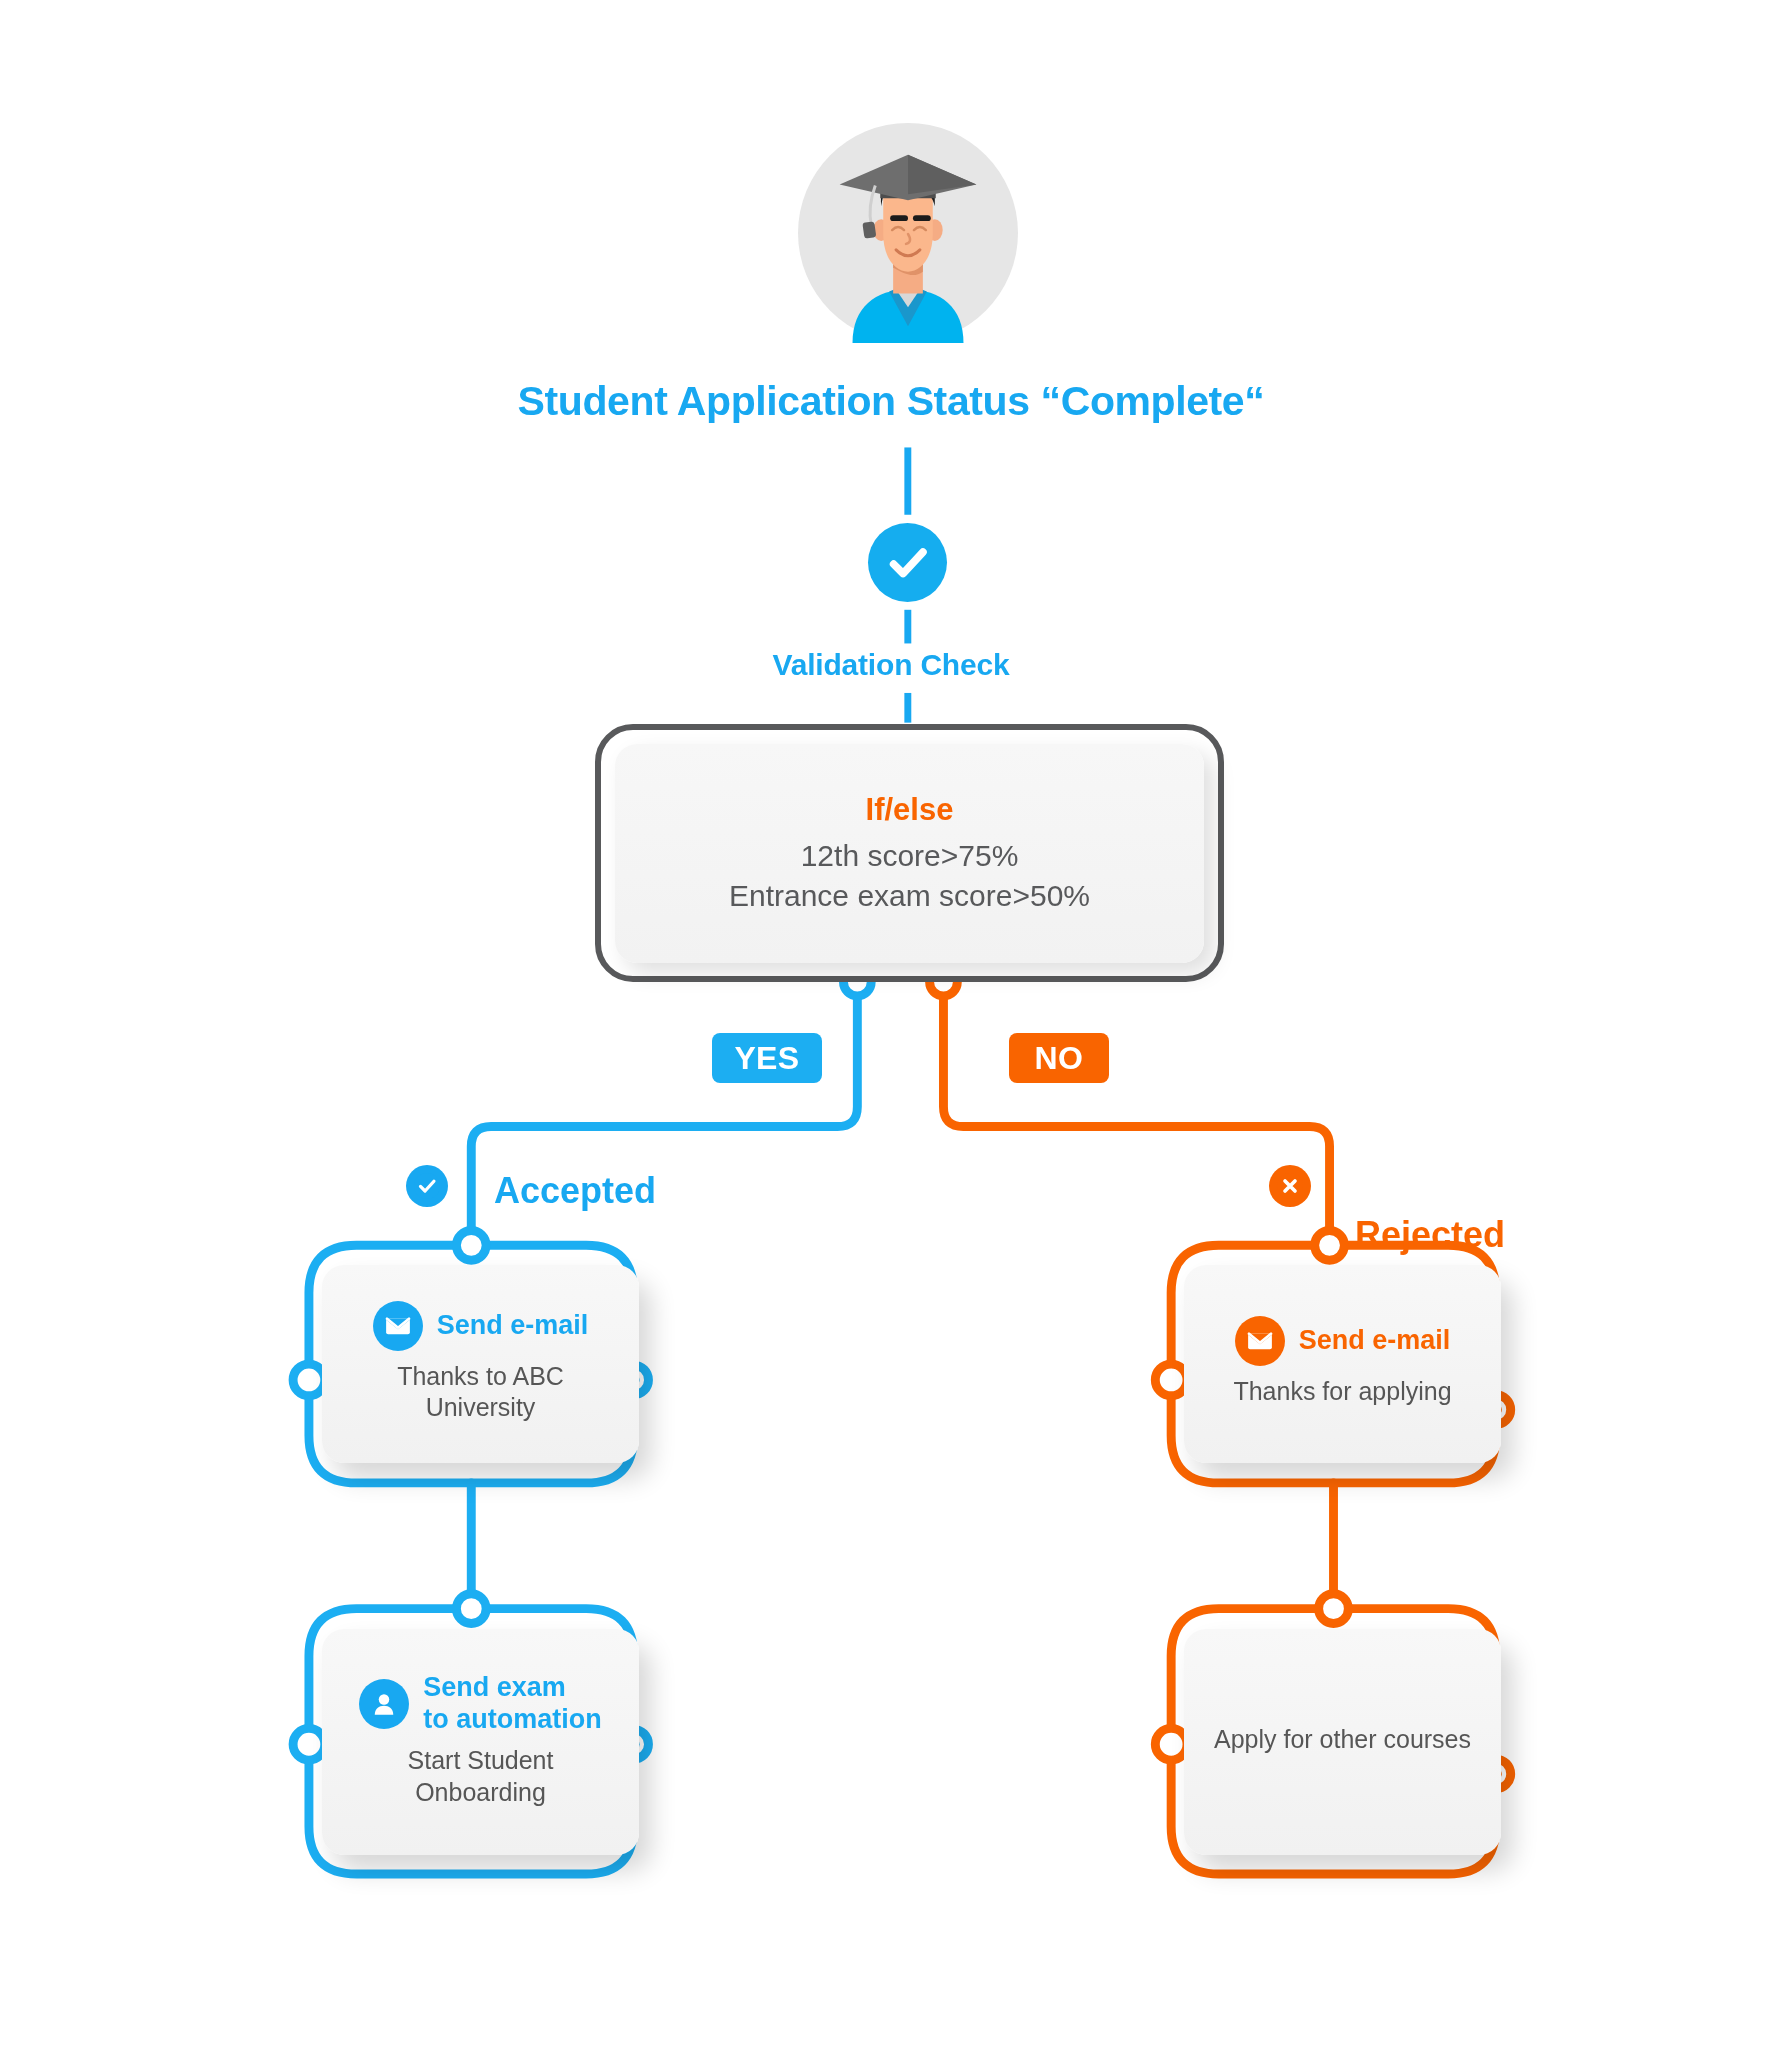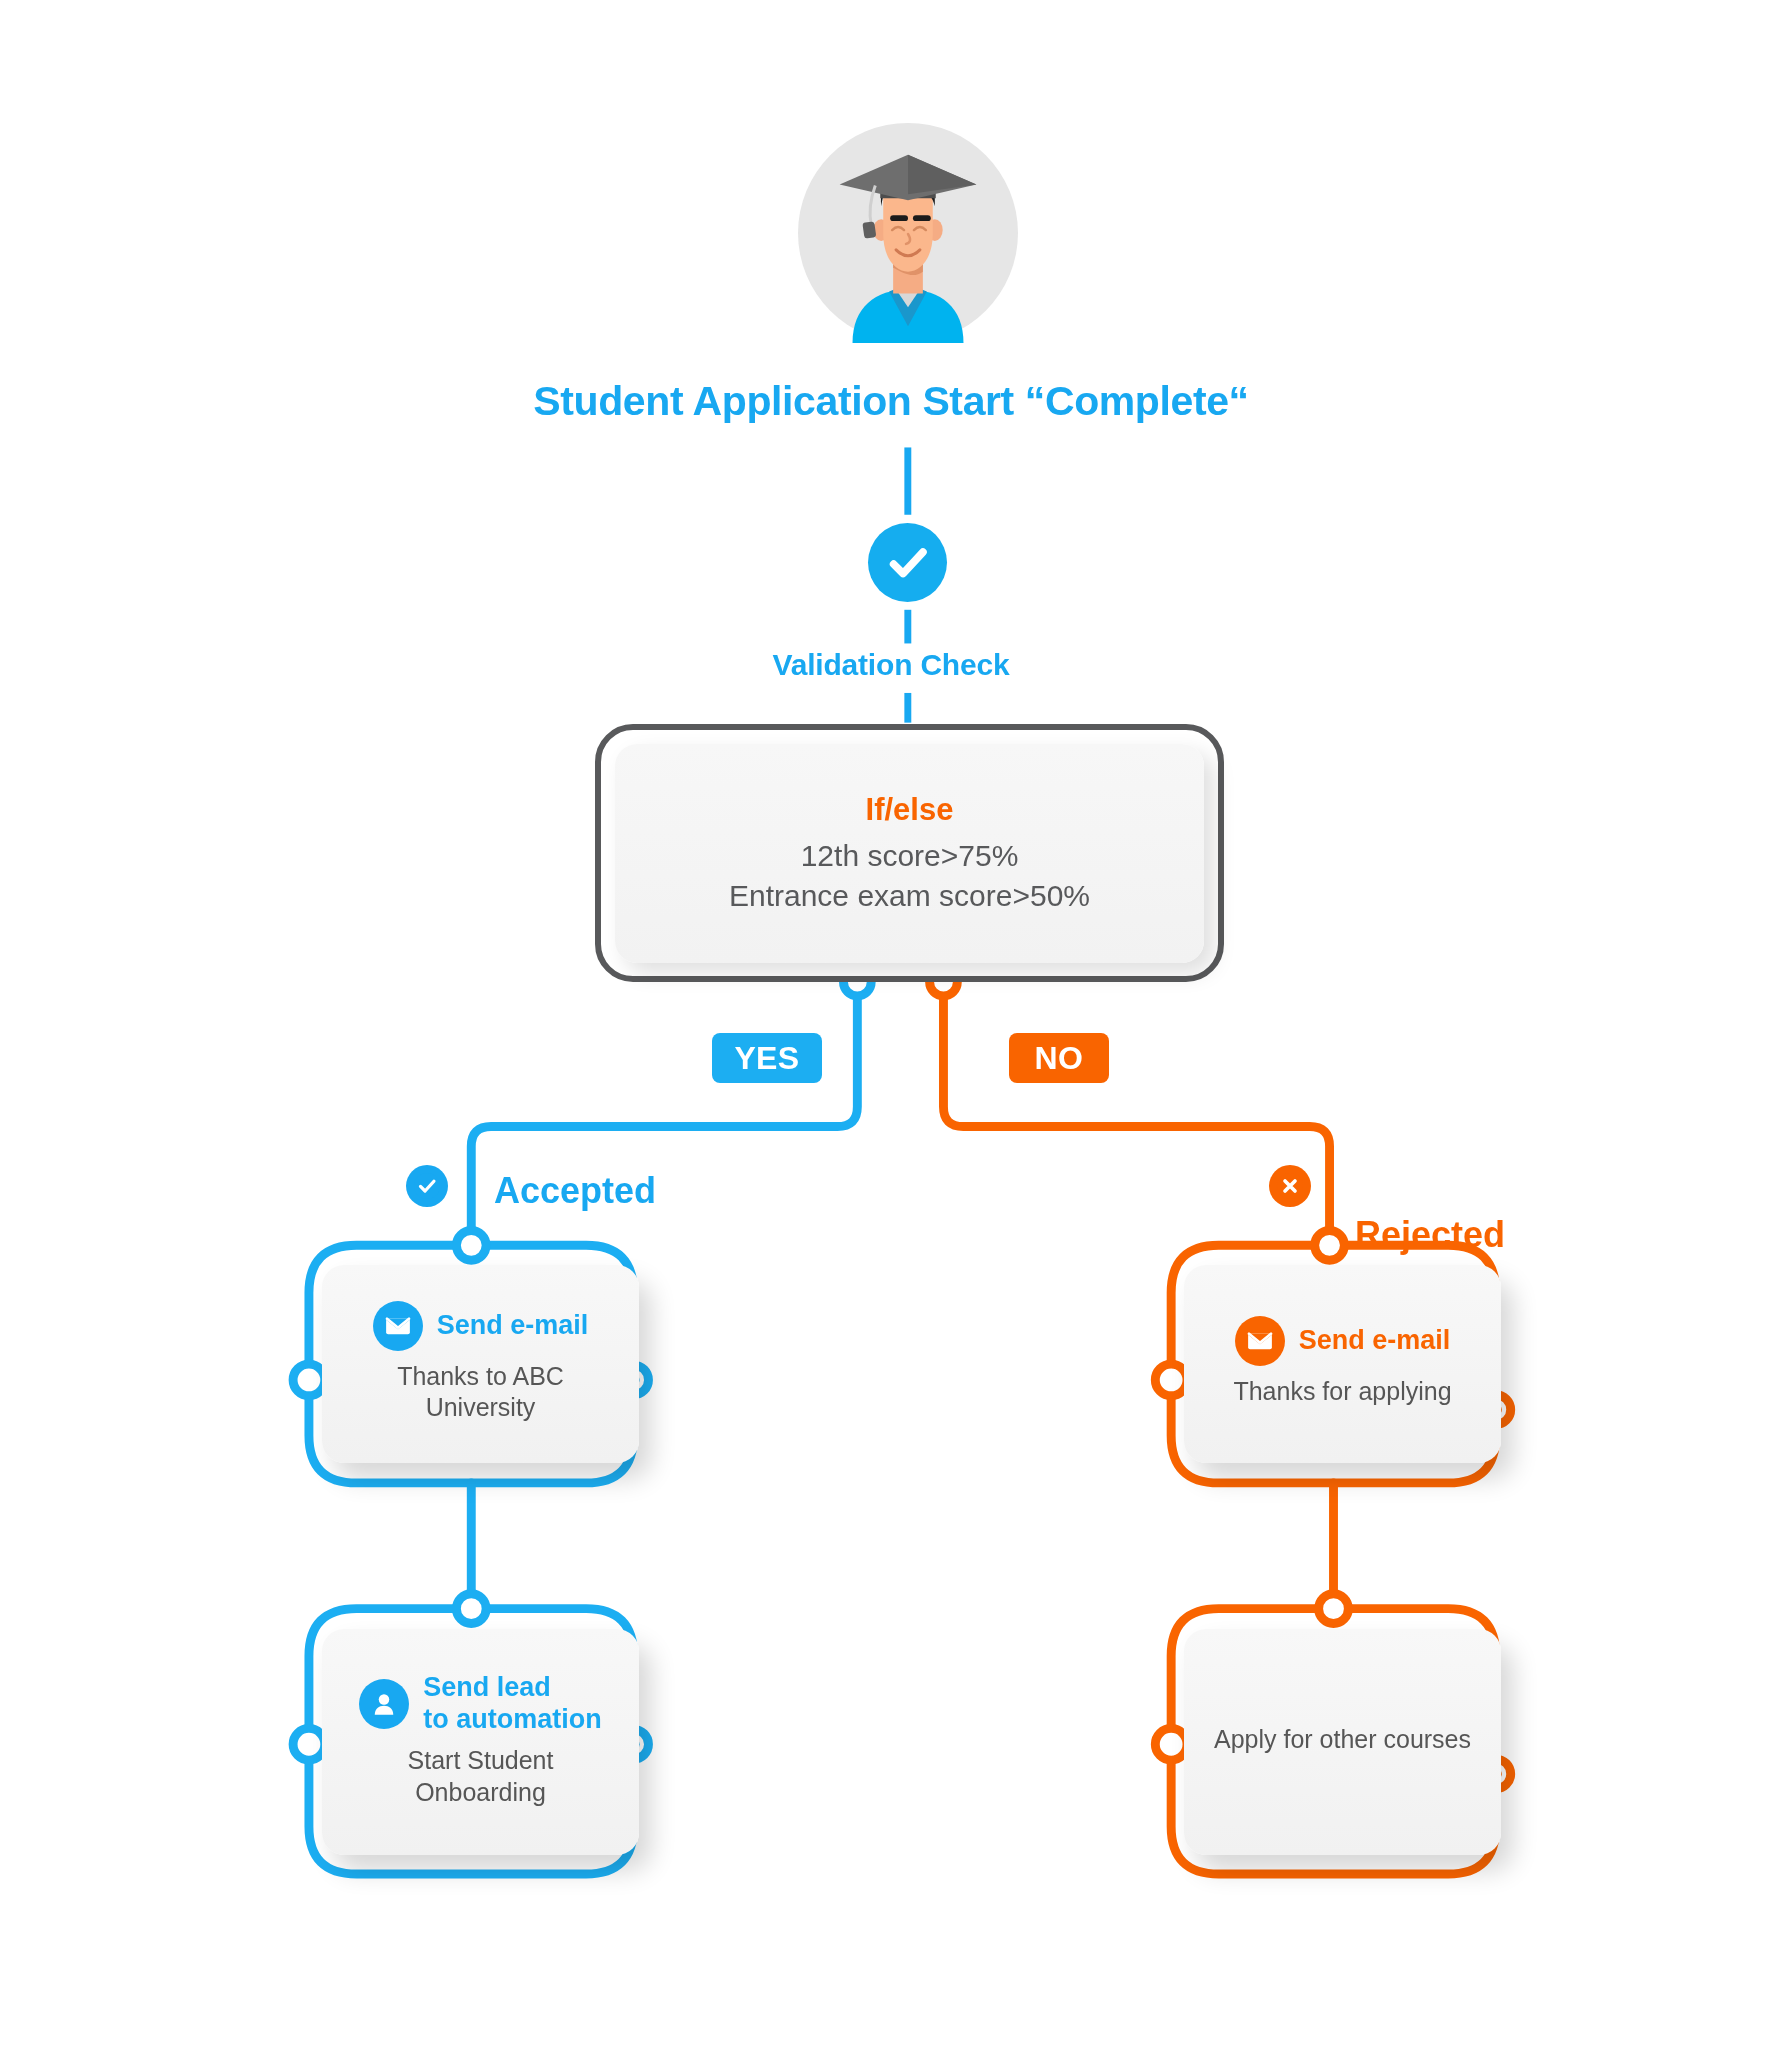--- a/index.html
+++ b/index.html
@@ -354,21 +354,21 @@
 
       <path d="M83 62 H139 V76 H83 Z" fill="#4D4D4D"></path>
       <path d="M111 32 L180 62 L111 78 L42 62 Z" fill="#6E6E6E"></path>
       <path d="M111 32 L180 62 L111 72 Z" fill="#5F5F5F"></path>
 
       <path d="M78 63 q-8 22 -4 40" stroke="#CFCFCF" stroke-width="3" fill="none"></path>
       <rect x="66" y="100" width="12" height="16" rx="3" fill="#5F5F5F" transform="rotate(-8 72 108)"></rect>
     </svg>
   </div>
 
-  <div class="headline">Student Application Start “Complete“</div>
+  <div class="headline">Student Application Status “Complete“</div>
 
   <div class="check-badge">
     <svg viewBox="0 0 24 24">
       <path d="M4.5 12.6 L9.4 17.5 L19.8 6.3" fill="none" stroke="#ffffff" stroke-width="4" stroke-linecap="round" stroke-linejoin="round"></path>
     </svg>
   </div>
   <div class="validation-label">Validation Check</div>
 
   <div class="decision-outer"></div>
   <div class="decision-inner">
@@ -411,21 +411,21 @@
   </div>
 
   <div class="card blue" id="card-accept-lead">
     <div class="card-head">
       <span class="card-icon">
         <svg viewBox="0 0 24 24">
           <circle cx="12" cy="8.4" r="4.2" fill="#ffffff"></circle>
           <path d="M4.6 20.6 C4.6 15.8 8 13.4 12 13.4 C16 13.4 19.4 15.8 19.4 20.6 Z" fill="#ffffff"></path>
         </svg>
       </span>
-      <span class="card-title">Send lead
+      <span class="card-title">Send exam
 to automation</span>
     </div>
     <div class="card-sub">Start Student Onboarding</div>
   </div>
 
   <div class="card orange" id="card-reject-email">
     <div class="card-head">
       <span class="card-icon">
         <svg viewBox="0 0 24 24">
           <rect x="2.5" y="5.5" width="19" height="13" rx="1.6" fill="#ffffff"></rect>

